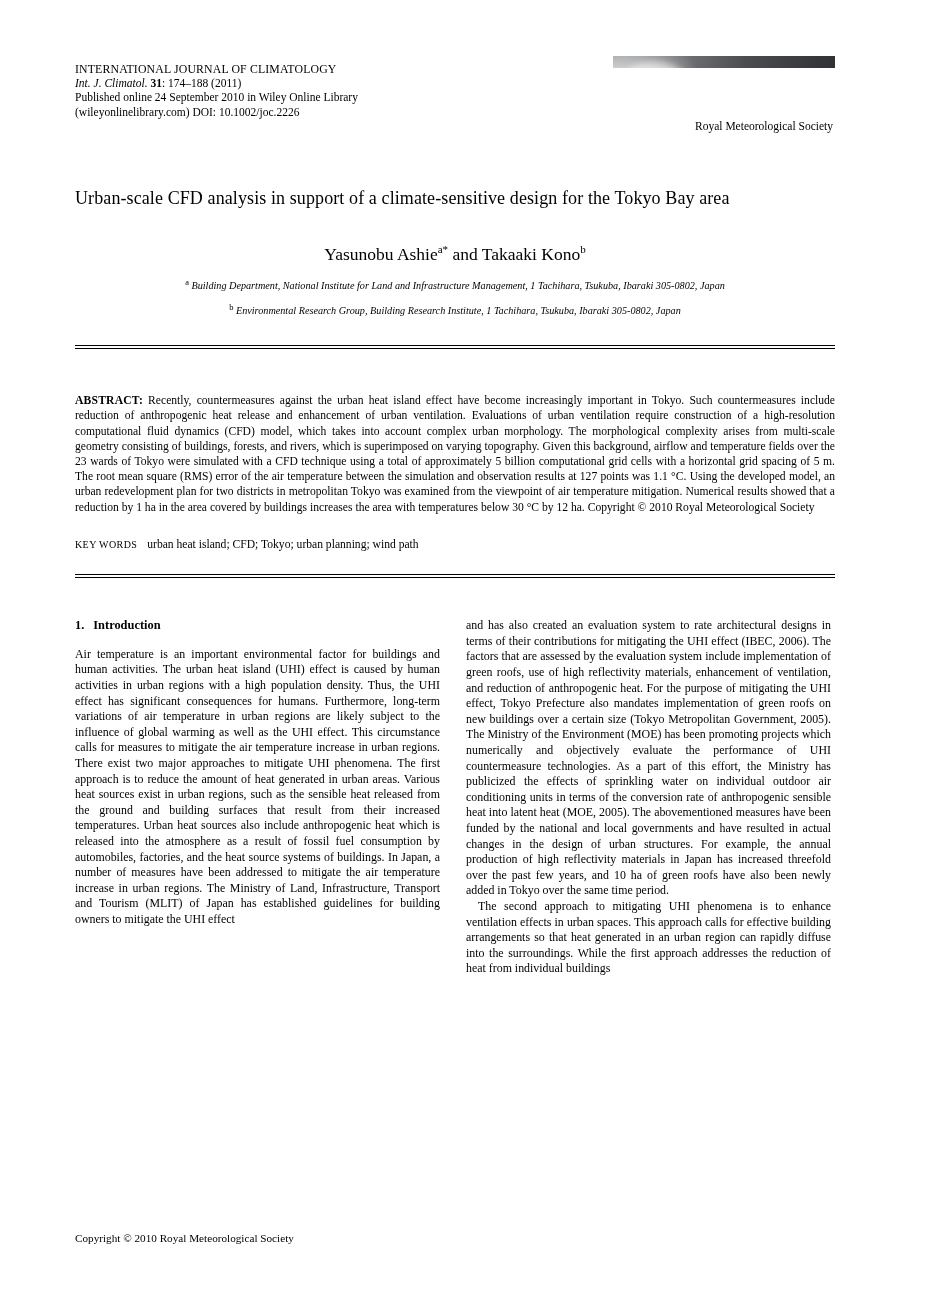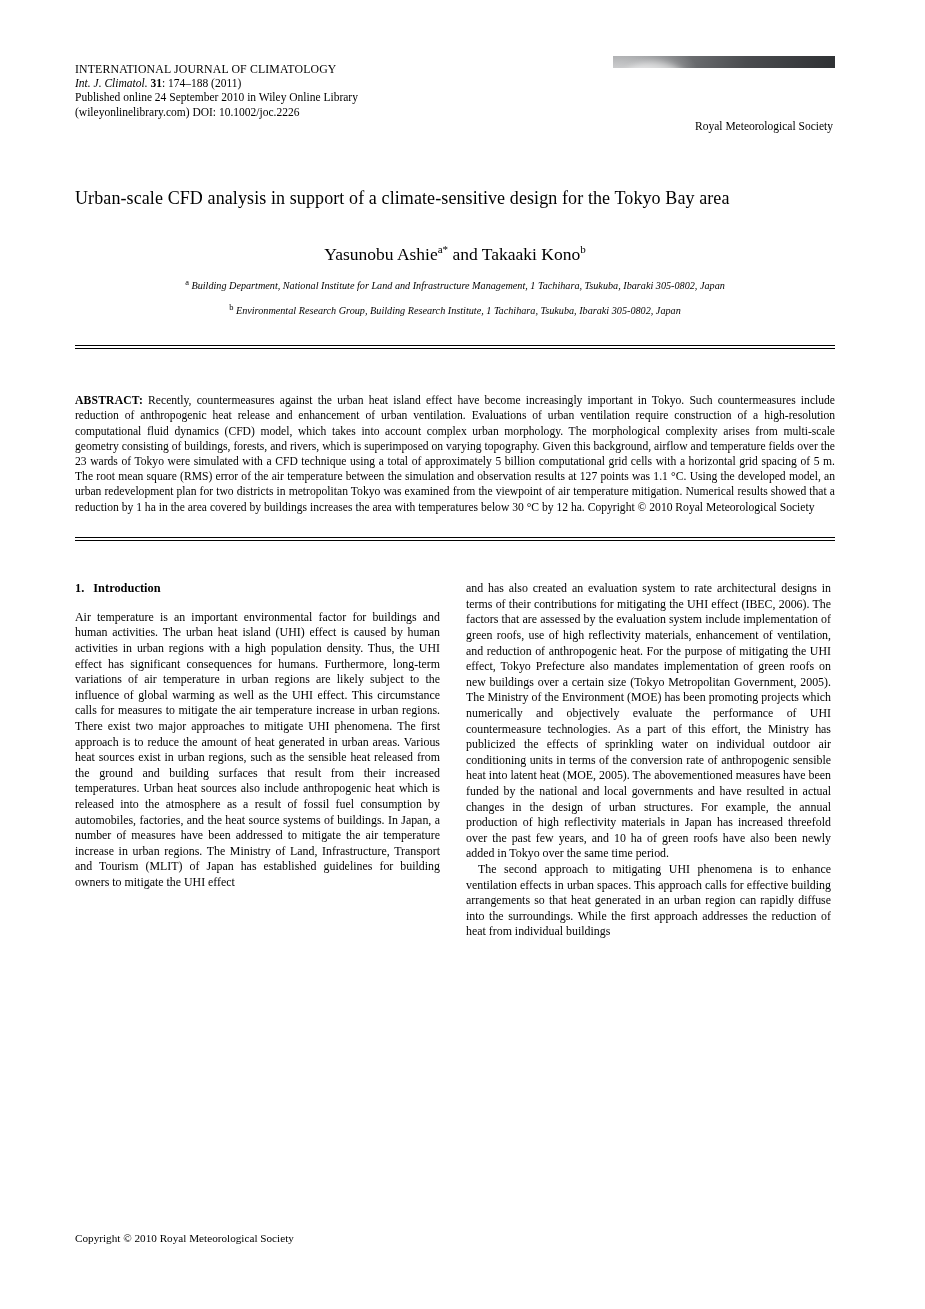--- a/index.html
+++ b/index.html
@@ -244,20 +244,23 @@
       <div><sup>b</sup> <span>Environmental Research Group, Building Research Institute, 1 Tachihara, Tsukuba, Ibaraki 305-0802, Japan</span></div>
     </div>
 
     <hr class="rule rule-top">
     <hr class="rule rule-bottom">
 
     <div class="abstract">
       <span class="lead">ABSTRACT:</span><span> Recently, countermeasures against the urban heat island effect have become increasingly important in Tokyo. Such countermeasures include reduction of anthropogenic heat release and enhancement of urban ventilation. Evaluations of urban ventilation require construction of a high-resolution computational fluid dynamics (CFD) model, which takes into account complex urban morphology. The morphological complexity arises from multi-scale geometry consisting of buildings, forests, and rivers, which is superimposed on varying topography. Given this background, airflow and temperature fields over the 23 wards of Tokyo were simulated with a CFD technique using a total of approximately 5 billion computational grid cells with a horizontal grid spacing of 5 m. The root mean square (RMS) error of the air temperature between the simulation and observation results at 127 points was 1.1 °C. Using the developed model, an urban redevelopment plan for two districts in metropolitan Tokyo was examined from the viewpoint of air temperature mitigation. Numerical results showed that a reduction by 1 ha in the area covered by buildings increases the area with temperatures below 30 °C by 12 ha. Copyright © 2010 Royal Meteorological Society</span>
     </div>
 
+    <div class="keywords">
+      <span class="kw-label">KEY WORDS</span><span class="kw-body">urban heat island; CFD; Tokyo; urban planning; wind path</span>
+    </div>
 
 
     <hr class="rule rule-top">
     <hr class="rule rule-bottom">
 
     <div class="columns">
       <div class="col">
         <div class="section-head">
           <span class="num">1.</span><span>Introduction</span>
         </div>

